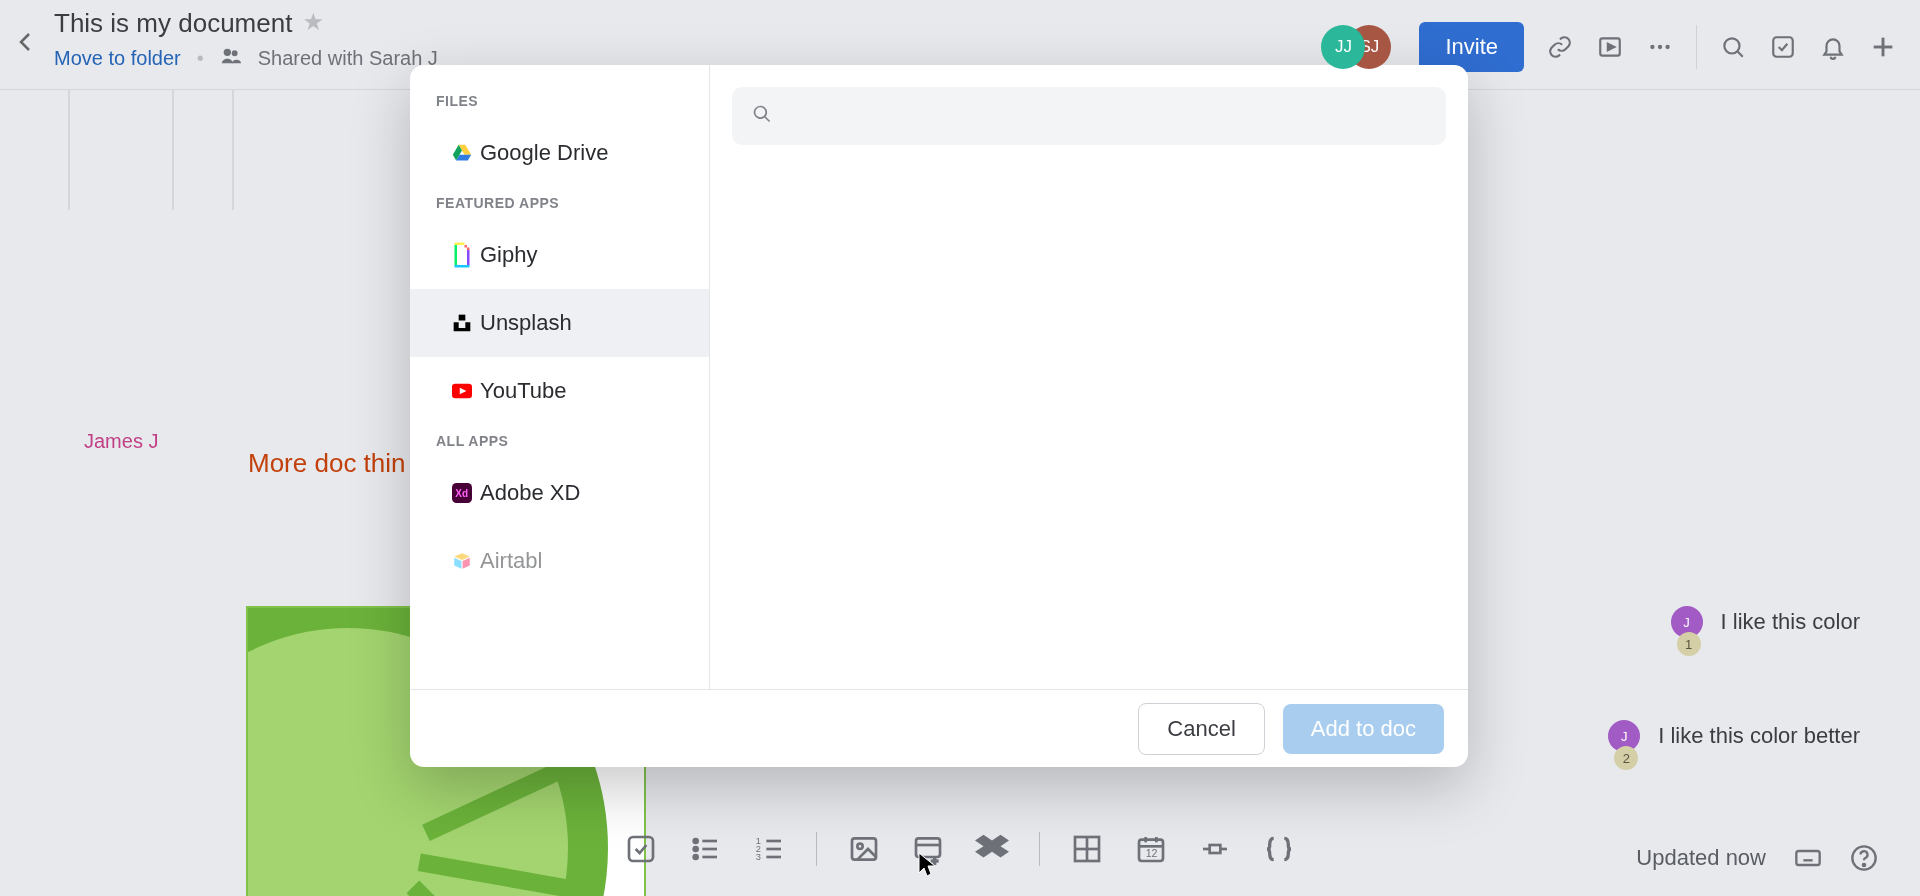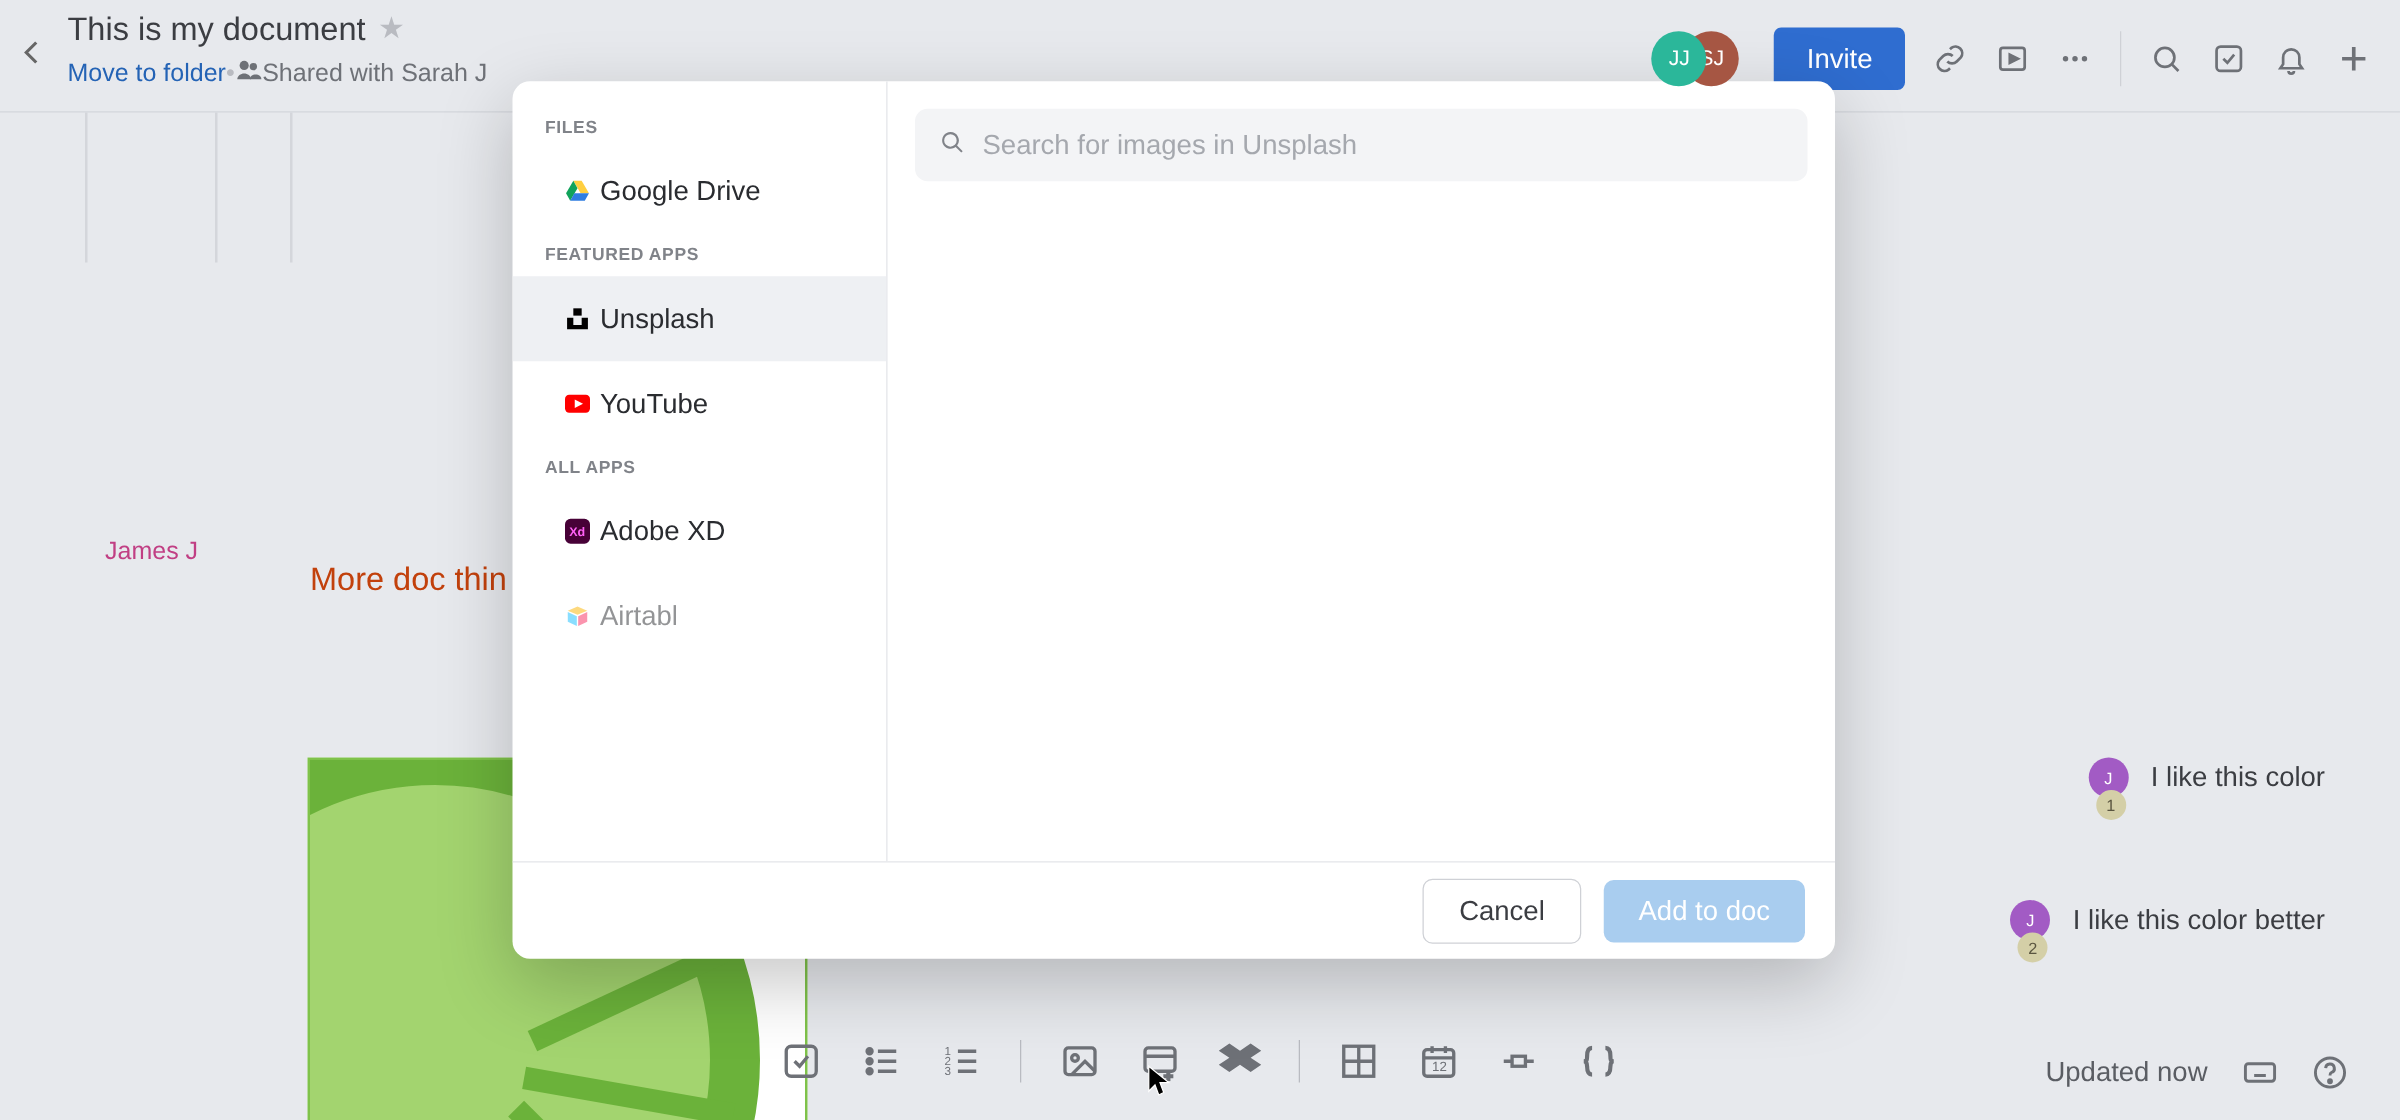--- a/index.html
+++ b/index.html
@@ -8,21 +8,21 @@
   .header {
     position: absolute; top:0; left:0; right:0; height:90px;
     background:#e7e9ed; border-bottom:1px solid #d4d6db;
     display:flex; align-items:flex-start;
   }
   .back-chevron { position:absolute; left:14px; top:30px; width:24px; height:24px; color:#666;}
   .title-block { position:absolute; left:54px; top:8px; }
   .doc-title-row { display:flex; align-items:flex-start; gap:10px;}
   .doc-title { font-size:26px; color:#3b3d42; font-weight:400;}
   .star { color:#b9bbc1; font-size:24px;}
-  .sub-row { display:flex; align-items:center; gap:0; margin-top:6px; font-size:20px;}
+  .sub-row { display:flex; align-items:center; gap:16px; margin-top:6px; font-size:20px;}
   .move-link { color:#2463b5;}
   .dot-sep { color:#b9bbc1;}
   .shared-icon { color:#6e7177;}
   .shared-text { color:#6e7177;}
   .header-right { position:absolute; right:23px; top:22px; display:flex; align-items:center; gap:22px;}
   .avatar { width:44px; height:44px; border-radius:50%; display:flex; align-items:center; justify-content:center; color:#fff; font-size:17px; font-weight:500;}
   .av-jj { background:#2bb79a; margin-right:-18px; z-index:2;}
   .av-sj { background:#a65643; z-index:1;}
   .invite-btn { background:#2f6dd0; color:#fff; border:none; border-radius:6px; padding:12px 26px; font-size:22px; margin-left:6px;}
   .hdr-icon { color:#6e7177; width:28px; height:28px; display:flex; align-items:center; justify-content:center;}
@@ -305,20 +305,33 @@
           <svg viewBox="0 0 48 48" width="36" height="36">
               <polygon points="16 4 32 4 46 28 30 28" fill="#ffcf3f"></polygon>
               <polygon points="16 4 2 28 10 42 24 18" fill="#11a35b"></polygon>
               <polygon points="46 28 38 42 10 42 18 28" fill="#2f7de1"></polygon>
             </svg>
         </span>
         <span>Google Drive</span>
       </div>
 
       <div class="sb-heading">FEATURED APPS</div>
+      <div class="sb-item">
+        <span class="sb-icon">
+          <svg viewBox="0 0 24 30" width="30" height="36">
+              <rect x="3" y="3" width="3" height="24" fill="#06ef68"></rect>
+              <rect x="18" y="9" width="3" height="18" fill="#8549ff"></rect>
+              <rect x="3" y="27" width="18" height="3" fill="#17c7ff"></rect>
+              <rect x="3" y="0" width="12" height="3" fill="#fff152"></rect>
+              <rect x="15" y="3" width="3" height="3" fill="#ff6666"></rect>
+              <rect x="18" y="6" width="3" height="3" fill="#ff6666"></rect>
+            </svg>
+        </span>
+        <span>Giphy</span>
+      </div>
       <div class="sb-item selected">
         <span class="sb-icon">
           <svg viewBox="0 0 24 24" width="32" height="32" fill="#000">
               <rect x="8" y="2" width="8" height="7"></rect>
               <path d="M2 11h6v7h8v-7h6v11H2z"></path>
             </svg>
         </span>
         <span>Unsplash</span>
       </div>
       <div class="sb-item">
@@ -353,21 +366,20 @@
       </div>
     </div>
 
     <div class="main-panel">
       <div class="search-wrap">
         <span style="color:#808389;">
           <svg viewBox="0 0 24 24" width="20" height="20" fill="currentColor">
               <path d="M10 2a8 8 0 1 0 5 14.3l5.4 5.4 1.4-1.4-5.4-5.4A8 8 0 0 0 10 2zm0 2a6 6 0 1 1 0 12 6 6 0 0 1 0-12z"></path>
             </svg>
         </span>
-        <input type="text" placeholder="Search for images in Unsplash" style="">
       </div>
     </div>
   </div>
 
   <div class="modal-footer">
     <button class="btn btn-cancel">Cancel</button>
     <button class="btn btn-primary">Add to doc</button>
   </div>
 </div>
 

